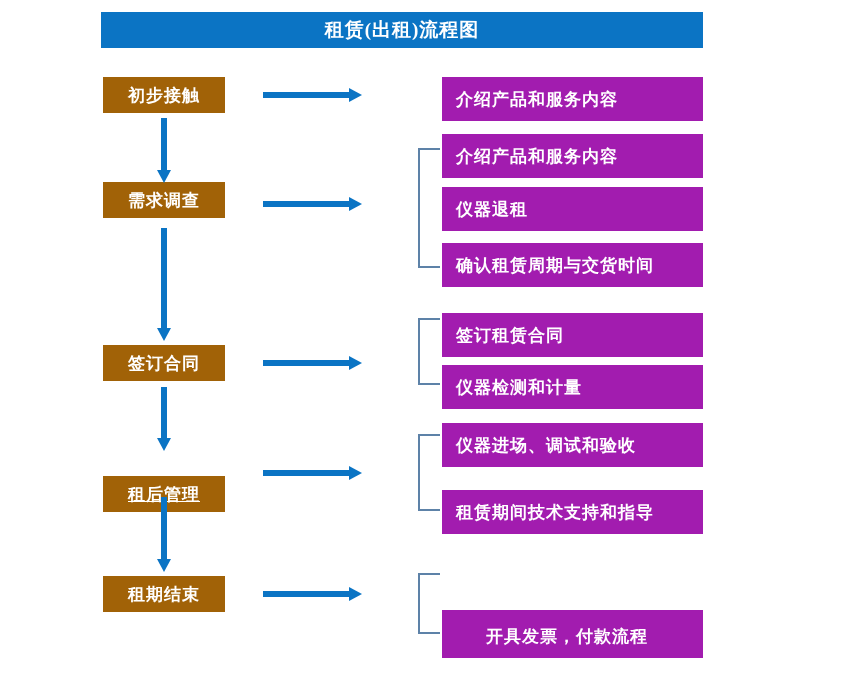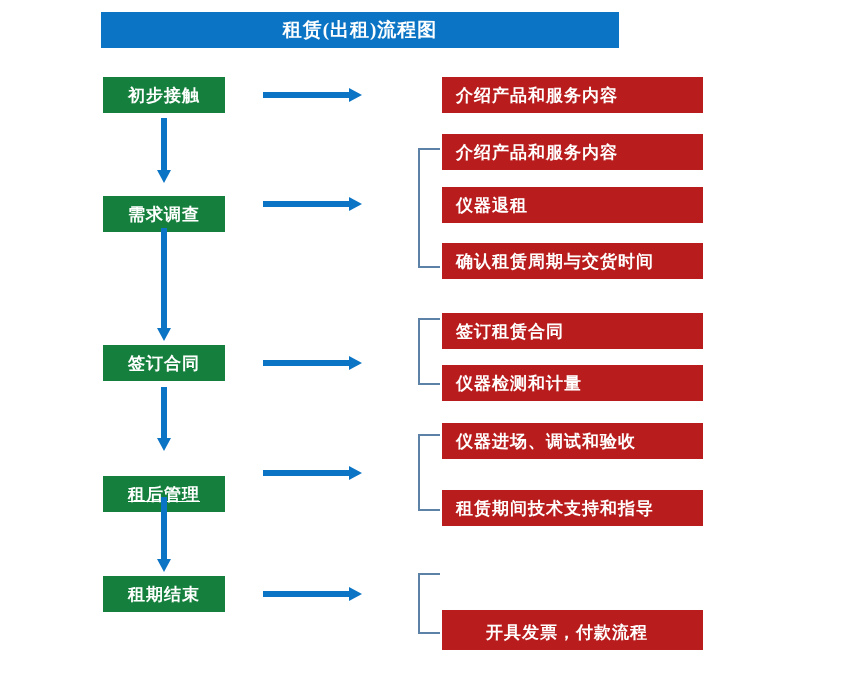--- a/index.html
+++ b/index.html
@@ -18,57 +18,57 @@
     width: 844px;
     height: 688px;
     background: #ffffff;
   }
 
   
   .title-bar {
     position: absolute;
     left: 101px;
     top: 12px;
-    width: 518px;
+    width: 602px;
     height: 36px;
     background: #0b74c4;
     color: #ffffff;
     display: flex;
     align-items: center;
     justify-content: center;
     font-size: 19px;
     font-weight: bold;
     letter-spacing: 1px;
     box-sizing: border-box;
   }
 
   
   .stage-box {
     position: absolute;
     left: 103px;
     width: 122px;
     height: 36px;
-    background: #15803d;
+    background: #a16207;
     color: #ffffff;
     display: flex;
     align-items: center;
     justify-content: center;
     font-size: 17px;
     font-weight: bold;
     letter-spacing: 1px;
     box-sizing: border-box;
   }
 
   
   .detail-box {
     position: absolute;
     left: 442px;
     width: 261px;
-    height: 36px;
-    background: #b91c1c;
+    height: 44px;
+    background: #a21caf;
     color: #ffffff;
     display: flex;
     align-items: center;
     justify-content: flex-start;
     padding-left: 14px;
     font-size: 17px;
     font-weight: bold;
     letter-spacing: 1px;
     box-sizing: border-box;
   }
@@ -97,21 +97,21 @@
 </style>
 </head>
 <body>
 
 <div id="canvas">
 
   <div class="title-bar">租赁(出租)流程图</div>
 
   <div class="stage-box" style="top:77px;">初步接触</div>
 
-  <div class="stage-box" style="top:196px;">需求调查</div>
+  <div class="stage-box" style="top:182px;">需求调查</div>
 
   <div class="stage-box" style="top:345px;">签订合同</div>
 
   <div class="stage-box" style="top:476px;text-decoration:underline;">租后管理</div>
 
   <div class="stage-box" style="top:576px;">租期结束</div>
 
   <div class="arrow-down" style="top:118px; height:66px;">
     <svg width="16" height="66" viewBox="0 0 16 66">
       <rect x="5" y="0" width="6" height="54" fill="#0b74c4"></rect>

